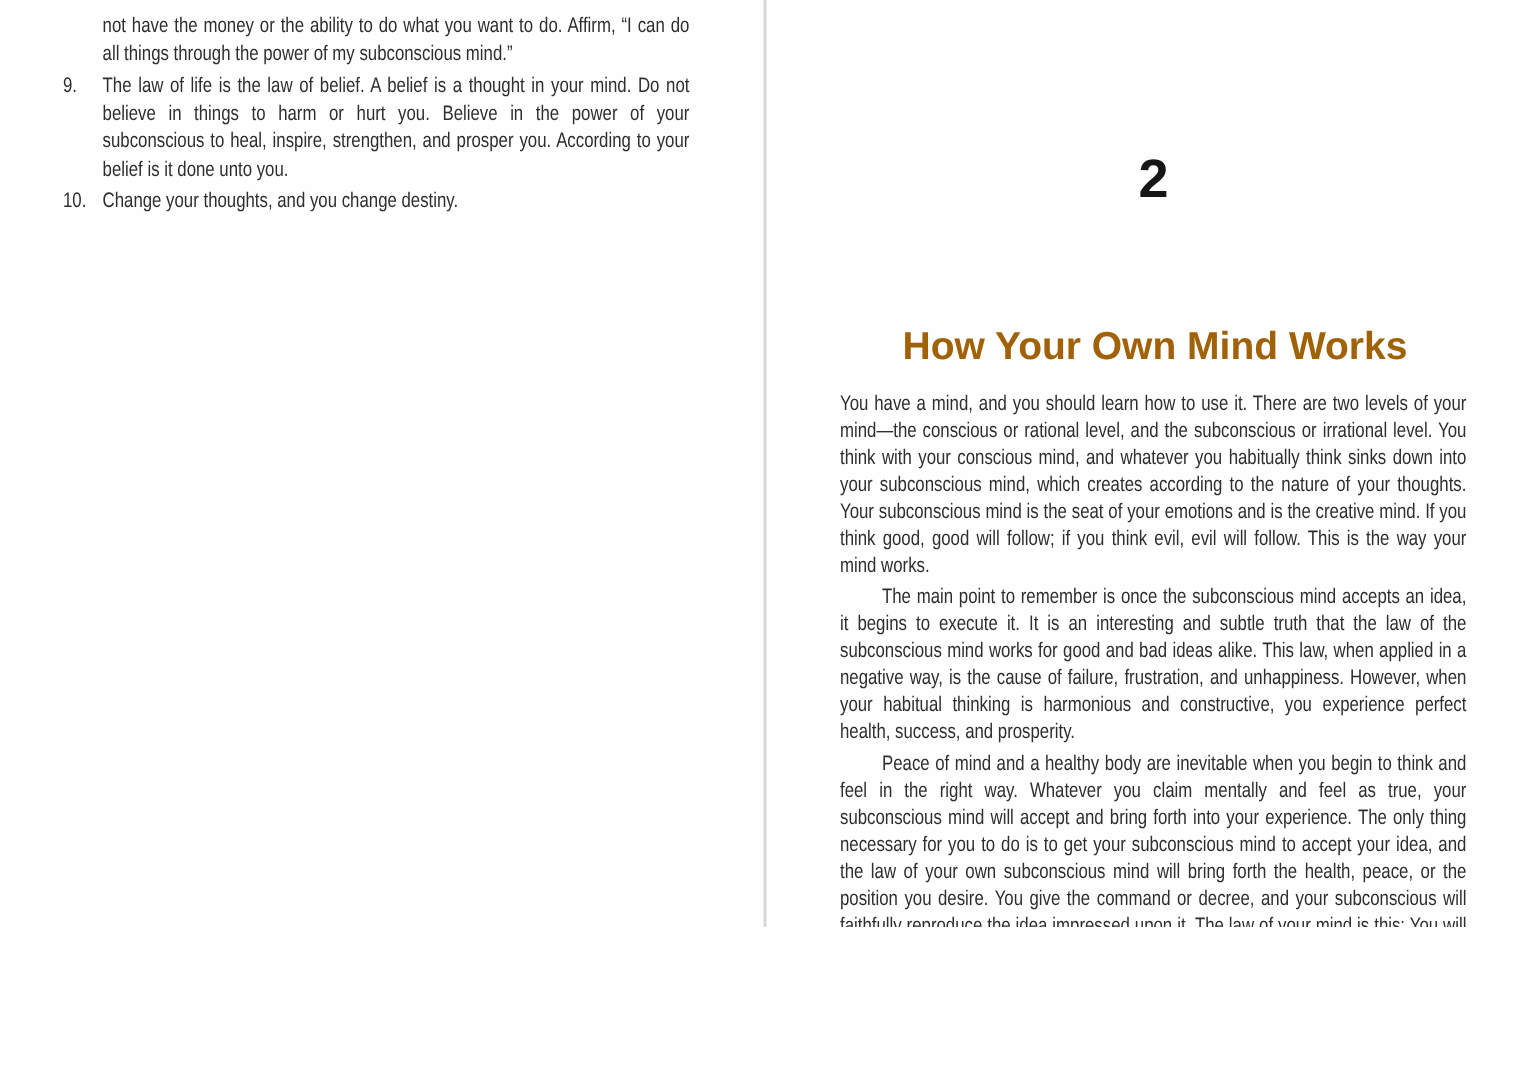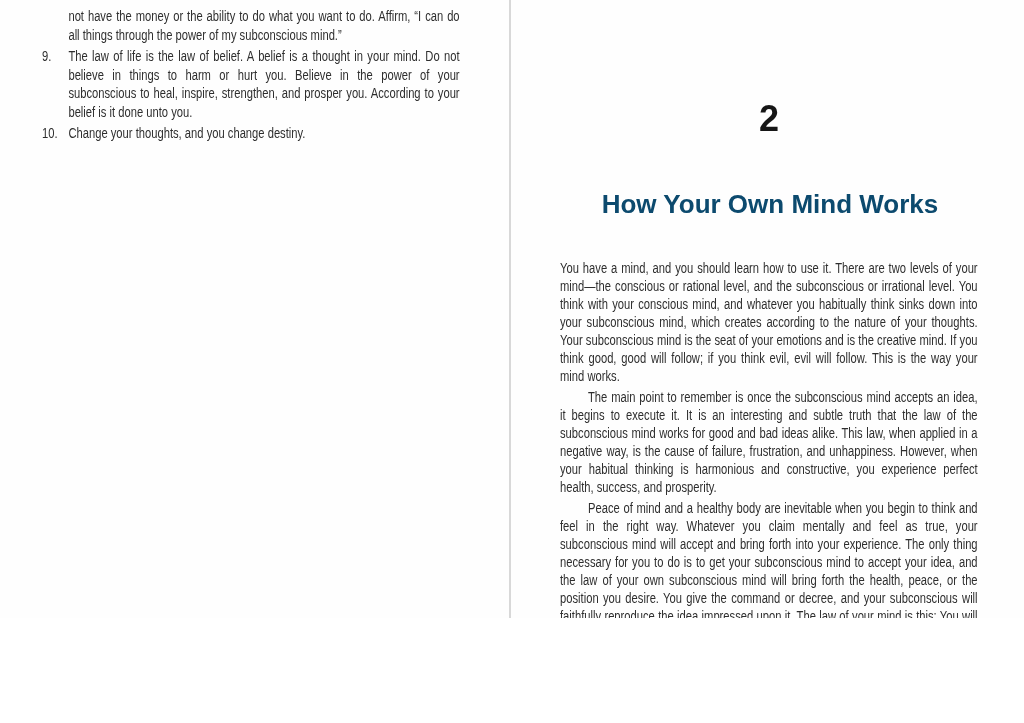--- a/index.html
+++ b/index.html
@@ -61,27 +61,27 @@
     width: 418px;
     text-align: center;
     font-size: 36px;
     line-height: 1.0;
     font-weight: bold;
     color: #161616;
   }
   .chapter-title {
     position: absolute;
     left: 545px;
-    top: 189px;
+    top: 215px;
     width: 450px;
     text-align: center;
     font-size: 26px;
     line-height: 1.2;
     font-weight: bold;
-    color: #0c4a6e;
+    color: #a16207;
   }
   .right-body {
     position: absolute;
     left: 560px;
     top: 259px;
     width: 522px;             
     transform: scaleX(0.8);
     transform-origin: 0 0;
     font-size: 14px;
     line-height: 18px;

